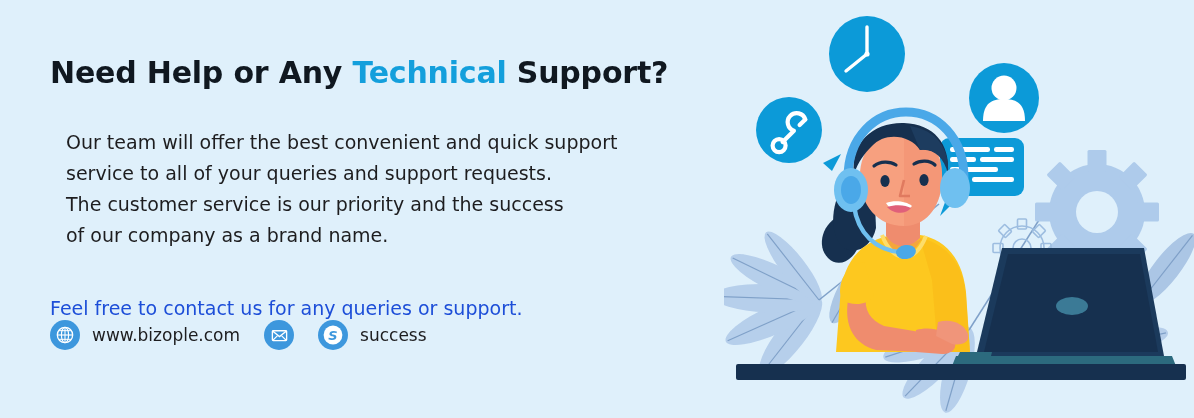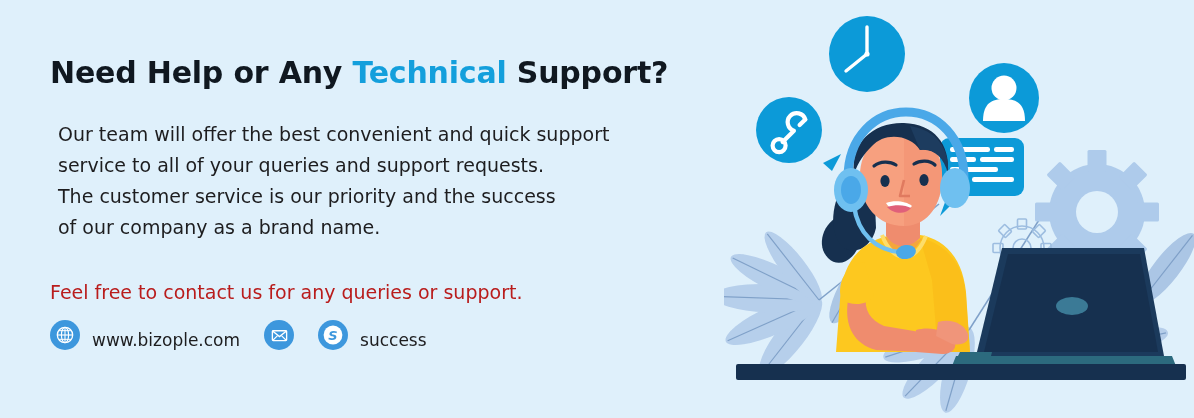--- a/index.html
+++ b/index.html
@@ -28,45 +28,45 @@
     font-size:30px;
     font-weight:bold;
     letter-spacing:-0.2px;
     color:#101820;
     line-height:1.1;
     white-space:nowrap;
   }
   .headline .accent{ color:#139fdc; }
 
   .para{
-    margin:8px;
+    margin:16px;
     padding-top:22px;
     font-size:19px;
     line-height:31px;
     color:#1d1d1f;
     white-space:pre-line;
   }
   .para2{
     margin:0;
     padding-top:26px;
     font-size:19px;
     line-height:31px;
-    color:#b91c1c;
+    color:#1d4ed8;
   }
 
   
   .contacts{
     position:absolute;
     left:50px; top:320px;
     display:flex;
     align-items:center;
   }
   .contact-item{
     display:flex;
-    align-items:flex-end;
+    align-items:center;
     margin-right:24px;
   }
   .cicon{
     width:30px;height:30px;
     border-radius:50%;
     background:#3d97dd;
     display:flex;align-items:center;justify-content:center;
     flex:none;
   }
   .clabel{

